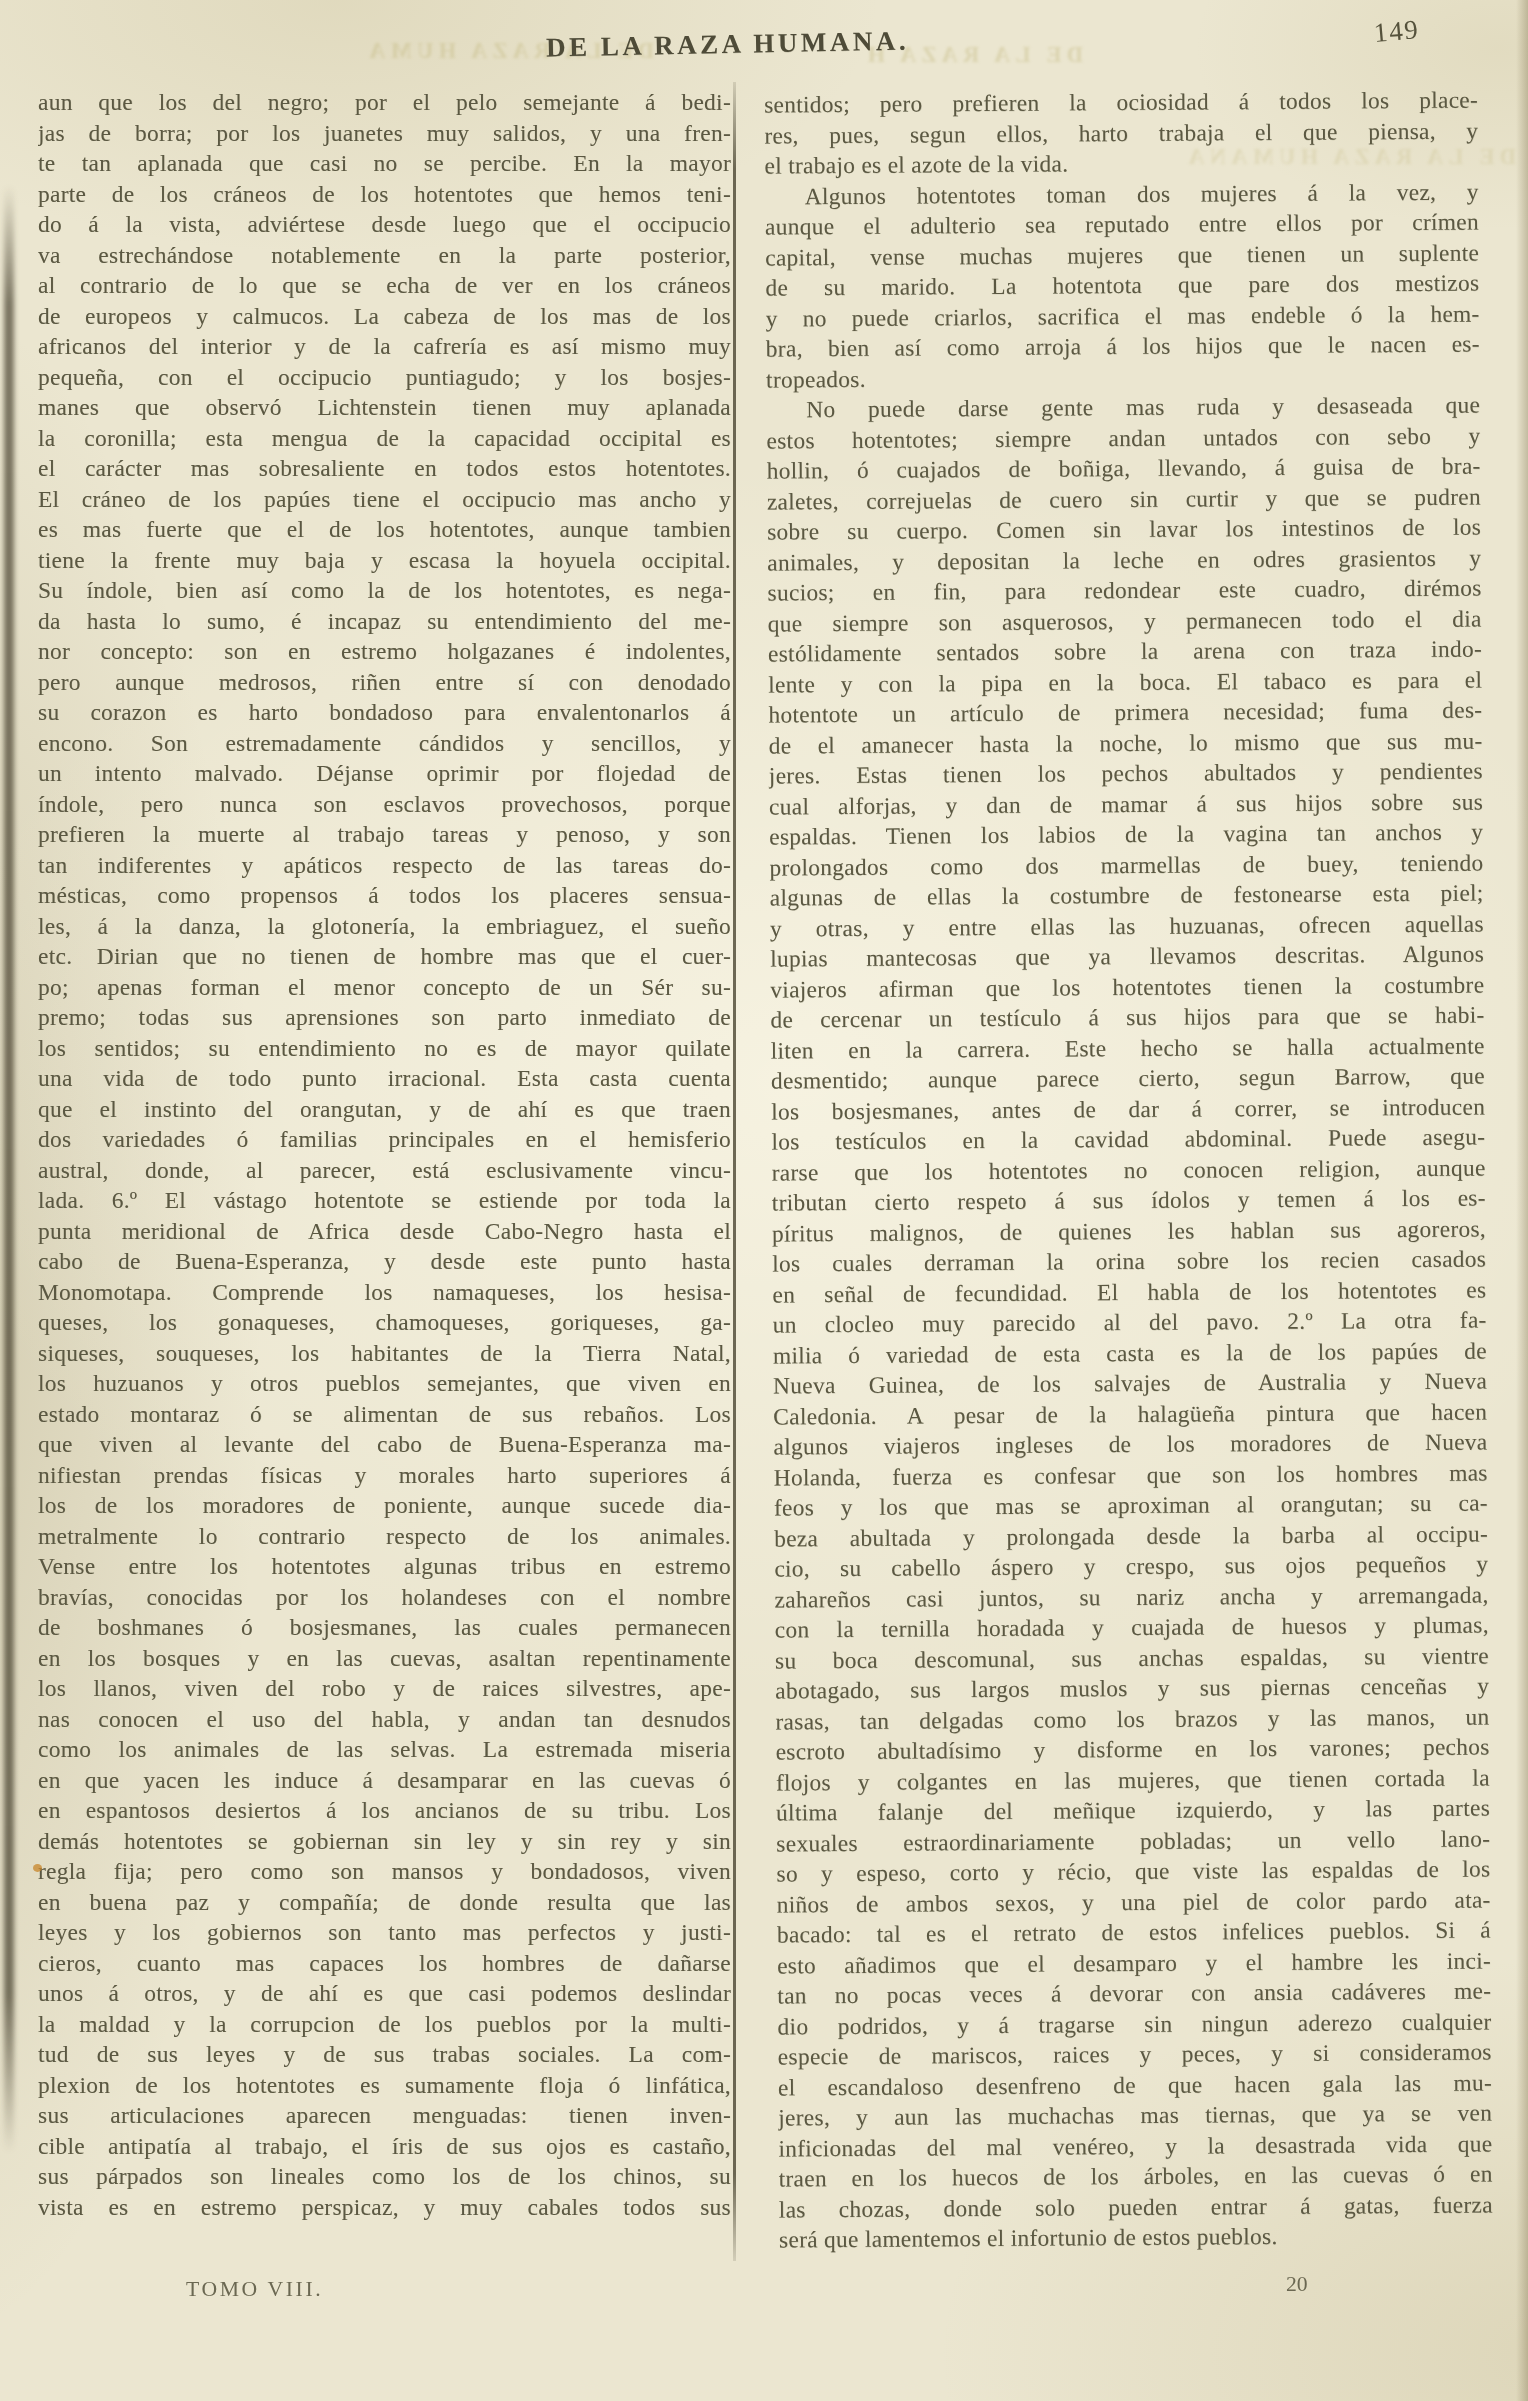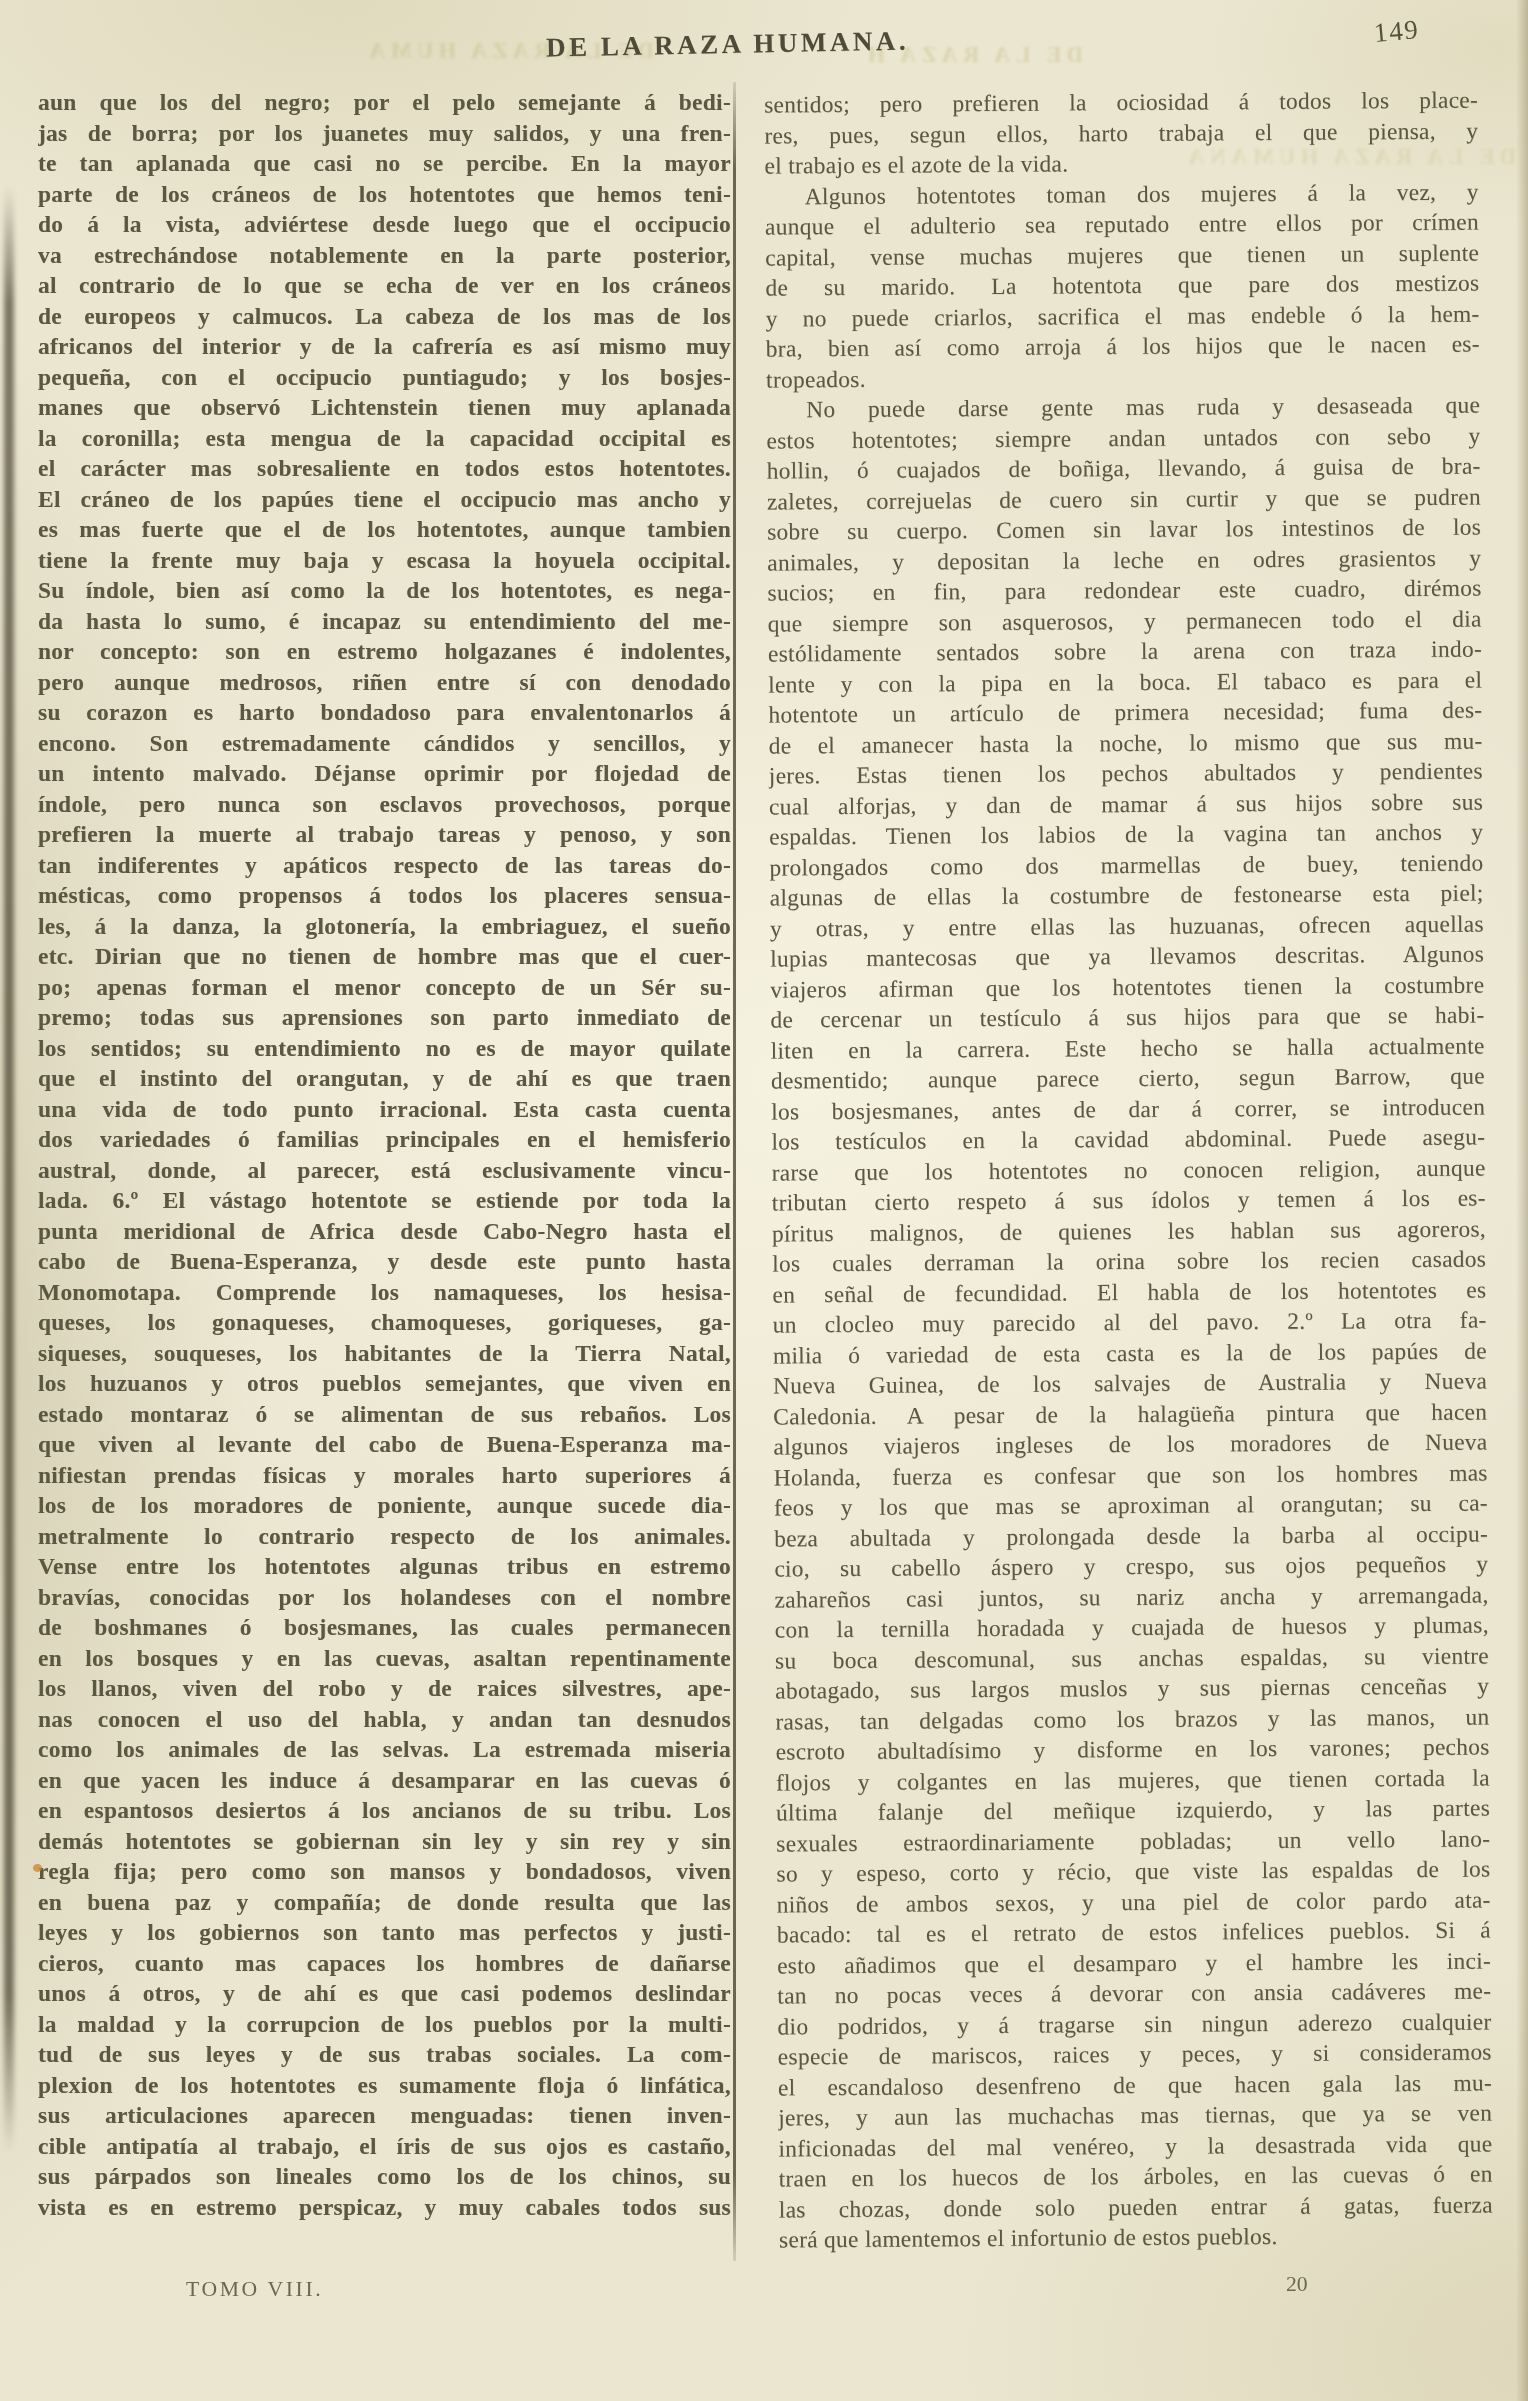--- a/index.html
+++ b/index.html
@@ -32,21 +32,21 @@
   .ghost{
     position:absolute;color:#c0b579;opacity:0.38;
     font-size:22.5px;font-weight:bold;letter-spacing:5.2px;
     transform:scaleX(-1);filter:blur(1.4px);
     overflow:hidden;white-space:nowrap;pointer-events:none;
   }
   .ghost-a{left:364px;top:38px;width:290px;height:35px;}
   .ghost-b{left:866px;top:42px;width:217px;height:33px;}
   .ghost-c{left:996px;top:144px;width:520px;height:31px;opacity:0.26;}
   .column{position:absolute;top:87px;}
-  .column-left{left:38px;width:693px;font-weight:bold;}
+  .column-left{left:38px;width:693px;}
   .column-right{left:764px;width:714px;transform:rotate(-0.4deg);transform-origin:50% 0;}
   .line{
     font-size:23.4px;line-height:30.5px;height:30.5px;overflow:hidden;
     color:#5b5842;letter-spacing:0.3px;
     text-align:justify;text-align-last:justify;
     text-shadow:0.3px 0.4px 0 rgba(91,88,66,0.28);
   }
   .line.indent{padding-left:40px;}
   .line.par-end{text-align-last:left;}
   .divider{
@@ -114,22 +114,22 @@
       <div class="line">un intento malvado. Déjanse oprimir por flojedad de</div>
       <div class="line">índole, pero nunca son esclavos provechosos, porque</div>
       <div class="line">prefieren la muerte al trabajo tareas y penoso, y son</div>
       <div class="line">tan indiferentes y apáticos respecto de las tareas do-</div>
       <div class="line">mésticas, como propensos á todos los placeres sensua-</div>
       <div class="line">les, á la danza, la glotonería, la embriaguez, el sueño</div>
       <div class="line">etc. Dirian que no tienen de hombre mas que el cuer-</div>
       <div class="line">po; apenas forman el menor concepto de un Sér su-</div>
       <div class="line">premo; todas sus aprensiones son parto inmediato de</div>
       <div class="line">los sentidos; su entendimiento no es de mayor quilate</div>
+      <div class="line">una vida de todo punto irracional. Esta casta cuenta</div>
       <div class="line">que el instinto del orangutan, y de ahí es que traen</div>
-      <div class="line">una vida de todo punto irracional. Esta casta cuenta</div>
       <div class="line">dos variedades ó familias principales en el hemisferio</div>
       <div class="line">austral, donde, al parecer, está esclusivamente vincu-</div>
       <div class="line">lada. 6.º El vástago hotentote se estiende por toda la</div>
       <div class="line">punta meridional de Africa desde Cabo-Negro hasta el</div>
       <div class="line">cabo de Buena-Esperanza, y desde este punto hasta</div>
       <div class="line">Monomotapa. Comprende los namaqueses, los hesisa-</div>
       <div class="line">queses, los gonaqueses, chamoqueses, goriqueses, ga-</div>
       <div class="line">siqueses, souqueses, los habitantes de la Tierra Natal,</div>
       <div class="line">los huzuanos y otros pueblos semejantes, que viven en</div>
       <div class="line">estado montaraz ó se alimentan de sus rebaños. Los</div>

